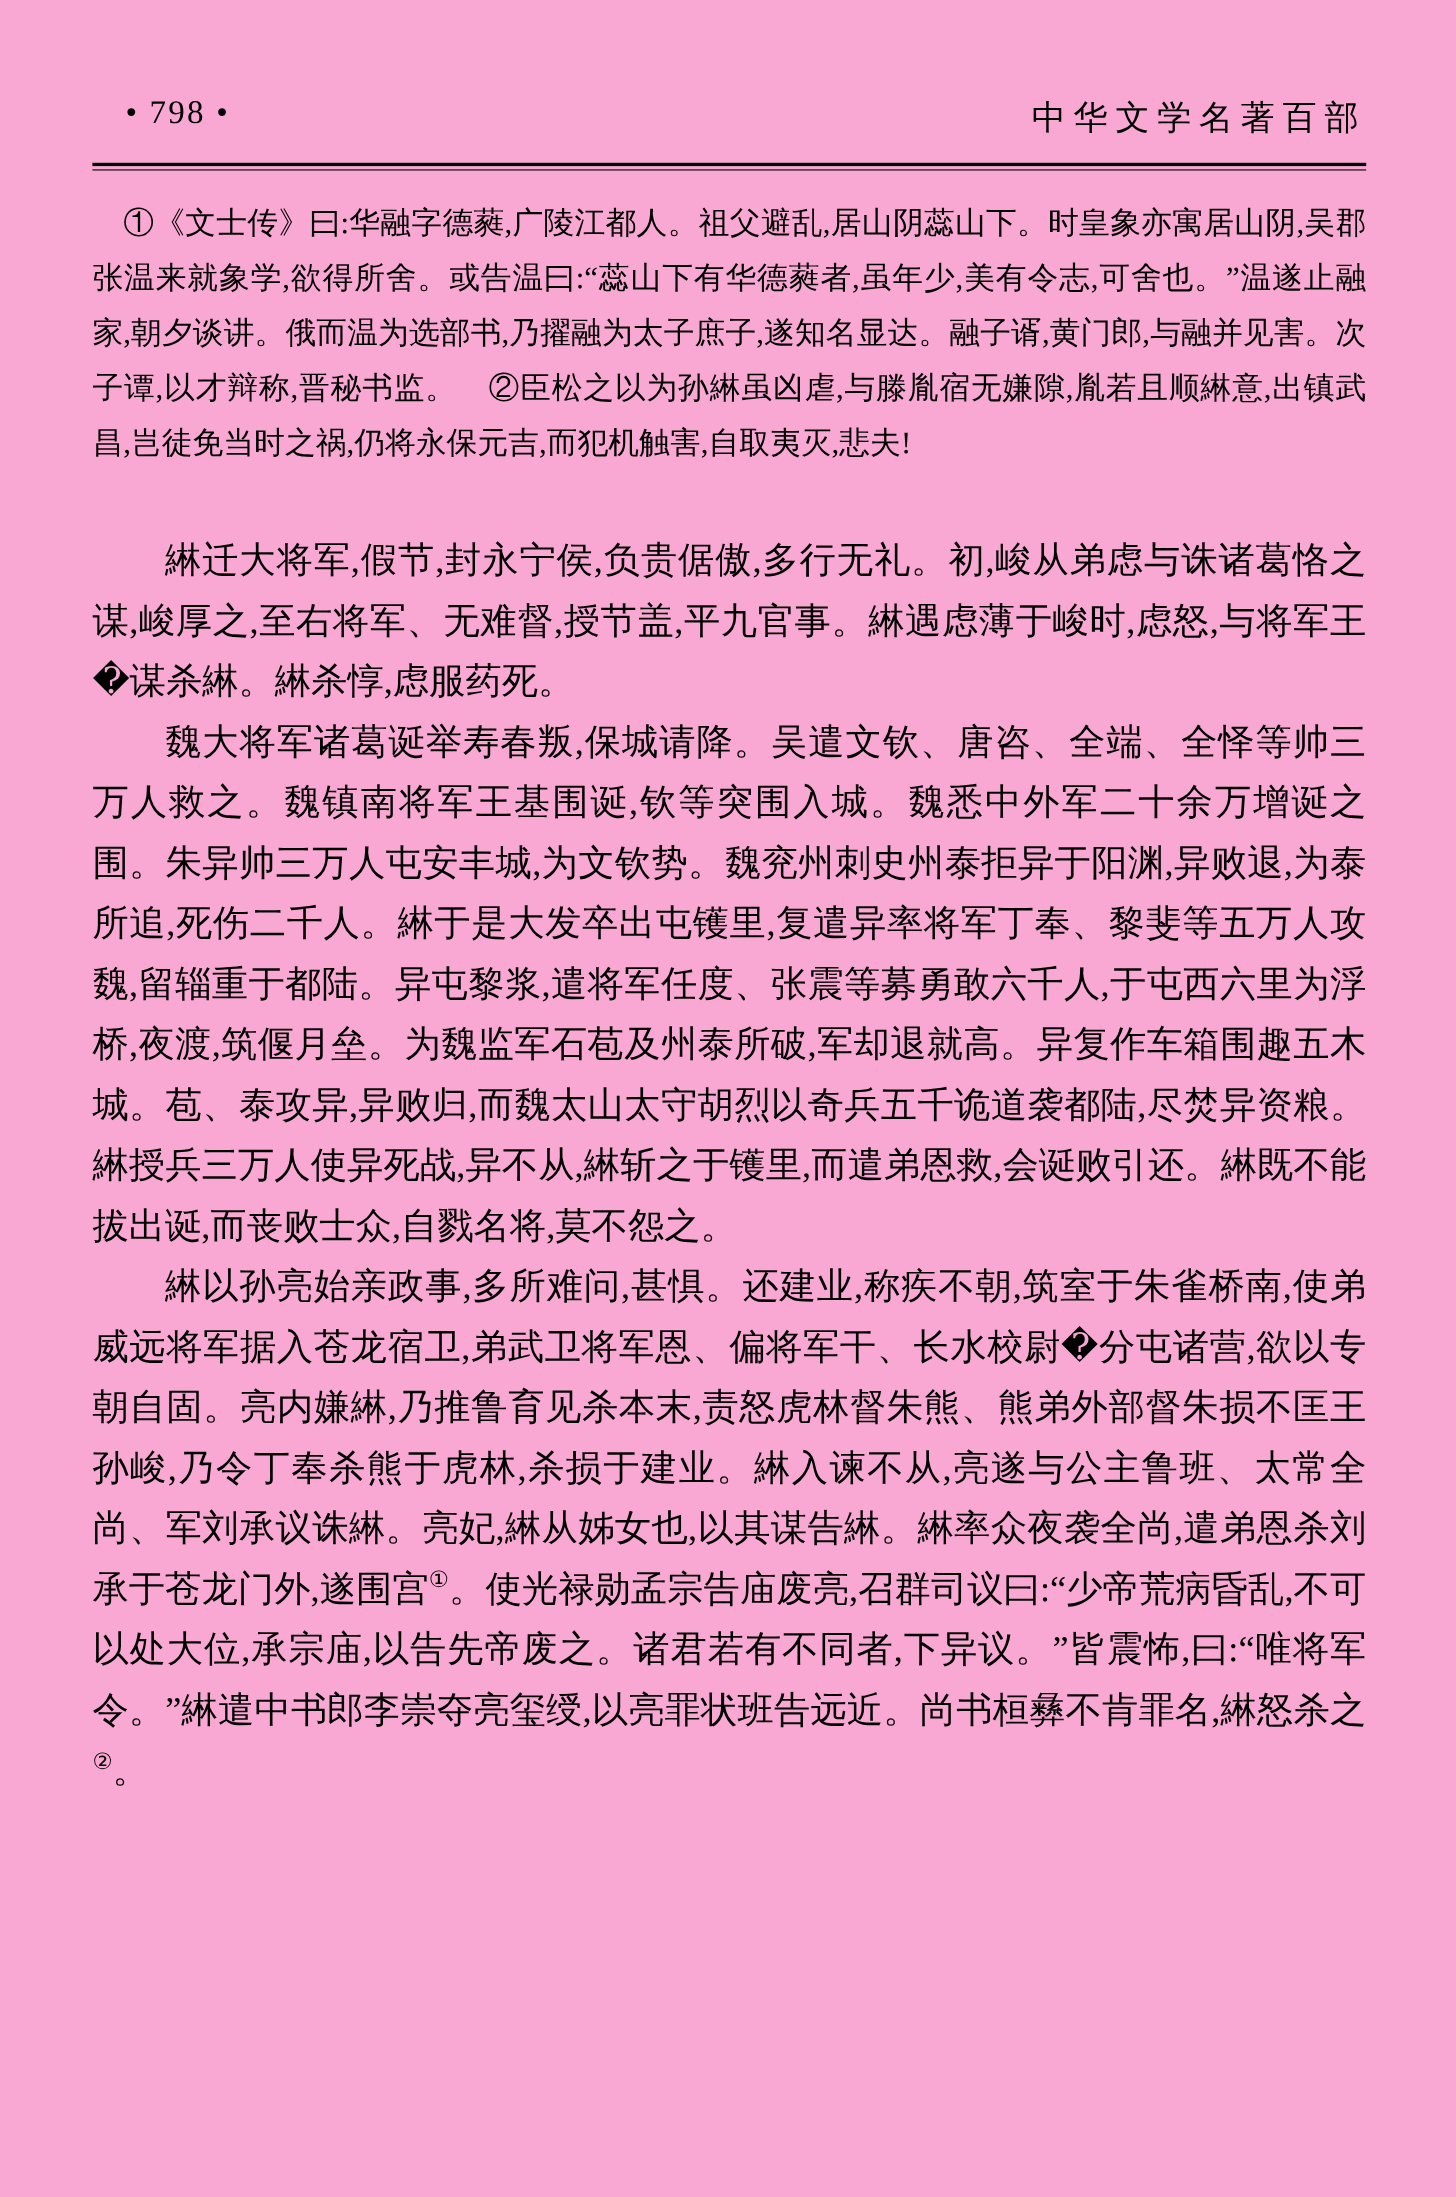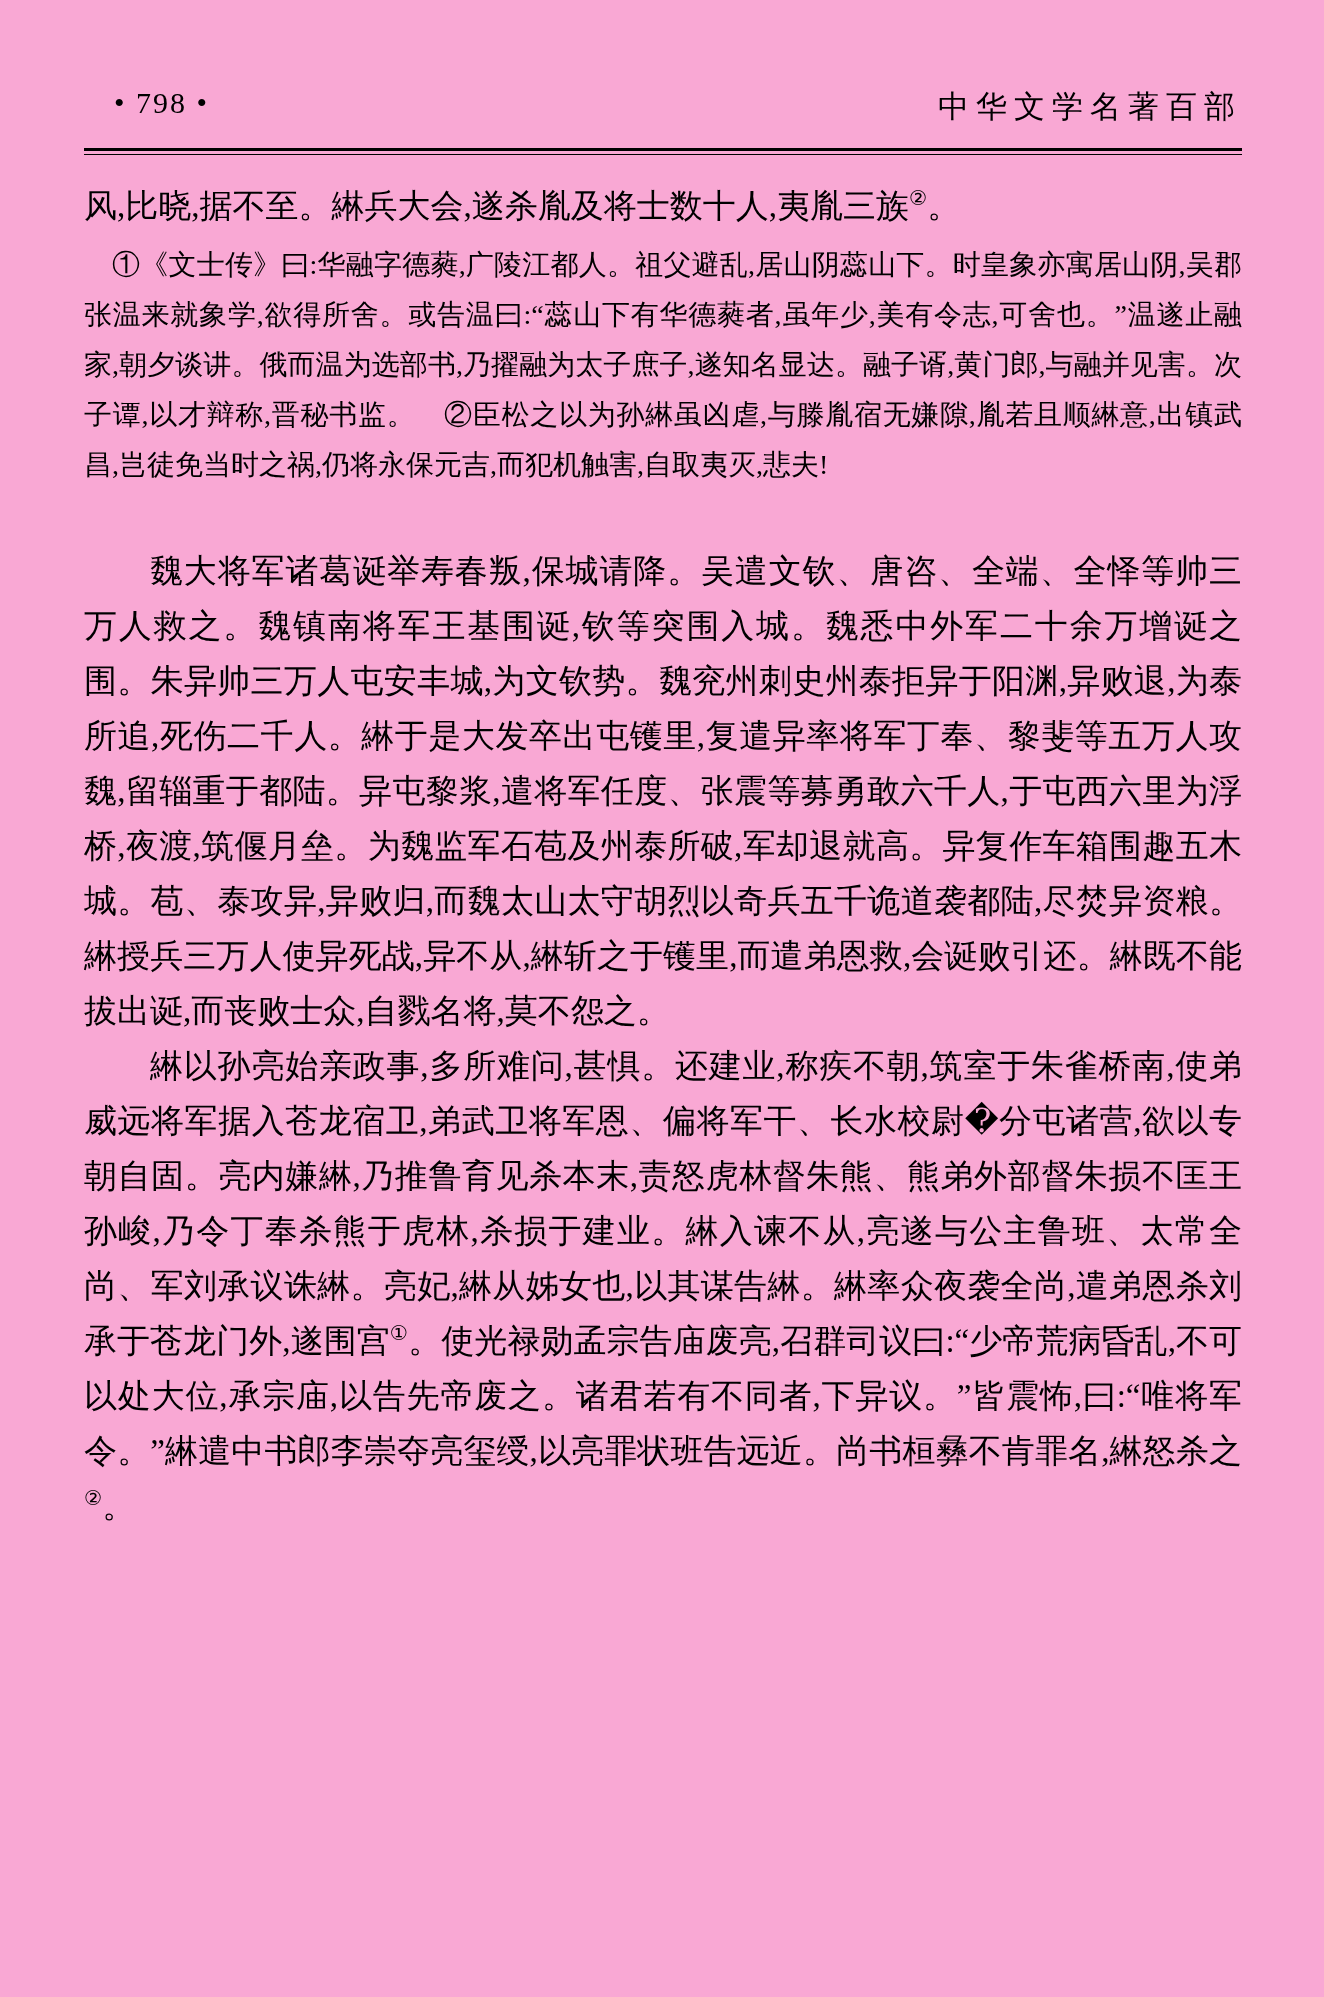--- a/index.html
+++ b/index.html
@@ -80,18 +80,18 @@
 </head>
 <body>
 
 <div class="page">
   <div class="page-header">
     <span class="page-number">• 798 •</span>
     <span class="book-title">中华文学名著百部</span>
   </div>
   <div class="header-rule"></div>
   <div class="text-area" id="text-area">
-      <p class="body indent-0"><span>风,比晓,据不至。綝兵大会,遂杀胤及将士数十人,夷胤三族</span><sup class="fnref">②</sup><span>。</span></p>
       <p class="note indent-1"><span>①《文士传》曰:华融字德蕤,广陵江都人。祖父避乱,居山阴蕊山下。时皇象亦寓居山阴,吴郡张温来就象学,欲得所舍。或告温曰:“蕊山下有华德蕤者,虽年少,美有令志,可舍也。”温遂止融家,朝夕谈讲。俄而温为选部书,乃擢融为太子庶子,遂知名显达。融子谞,黄门郎,与融并见害。次子谭,以才辩称,晋秘书监。　②臣松之以为孙綝虽凶虐,与滕胤宿无嫌隙,胤若且顺綝意,出镇武昌,岂徒免当时之祸,仍将永保元吉,而犯机触害,自取夷灭,悲夫!</span></p>
+      <p class="body indent-2"><span>綝迁大将军,假节,封永宁侯,负贵倨傲,多行无礼。初,峻从弟虑与诛诸葛恪之谋,峻厚之,至右将军、无难督,授节盖,平九官事。綝遇虑薄于峻时,虑怒,与将军王�谋杀綝。綝杀惇,虑服药死。</span></p>
       <p class="body indent-2"><span>魏大将军诸葛诞举寿春叛,保城请降。吴遣文钦、唐咨、全端、全怿等帅三万人救之。魏镇南将军王基围诞,钦等突围入城。魏悉中外军二十余万增诞之围。朱异帅三万人屯安丰城,为文钦势。魏兖州刺史州泰拒异于阳渊,异败退,为泰所追,死伤二千人。綝于是大发卒出屯镬里,复遣异率将军丁奉、黎斐等五万人攻魏,留辎重于都陆。异屯黎浆,遣将军任度、张震等募勇敢六千人,于屯西六里为浮桥,夜渡,筑偃月垒。为魏监军石苞及州泰所破,军却退就高。异复作车箱围趣五木城。苞、泰攻异,异败归,而魏太山太守胡烈以奇兵五千诡道袭都陆,尽焚异资粮。綝授兵三万人使异死战,异不从,綝斩之于镬里,而遣弟恩救,会诞败引还。綝既不能拔出诞,而丧败士众,自戮名将,莫不怨之。</span></p>
       <p class="body indent-2"><span>綝以孙亮始亲政事,多所难问,甚惧。还建业,称疾不朝,筑室于朱雀桥南,使弟威远将军据入苍龙宿卫,弟武卫将军恩、偏将军干、长水校尉�分屯诸营,欲以专朝自固。亮内嫌綝,乃推鲁育见杀本末,责怒虎林督朱熊、熊弟外部督朱损不匡王孙峻,乃令丁奉杀熊于虎林,杀损于建业。綝入谏不从,亮遂与公主鲁班、太常全尚、军刘承议诛綝。亮妃,綝从姊女也,以其谋告綝。綝率众夜袭全尚,遣弟恩杀刘承于苍龙门外,遂围宫</span><sup class="fnref">①</sup><span>。使光禄勋孟宗告庙废亮,召群司议曰:“少帝荒病昏乱,不可以处大位,承宗庙,以告先帝废之。诸君若有不同者,下异议。”皆震怖,曰:“唯将军令。”綝遣中书郎李崇夺亮玺绶,以亮罪状班告远近。尚书桓彝不肯罪名,綝怒杀之</span><sup class="fnref">②</sup><span>。</span></p>
     </div>
 </div>
 
 </body></html>

